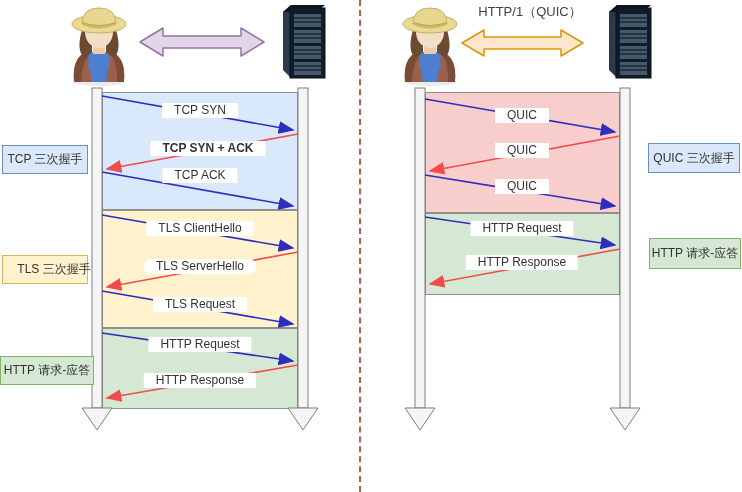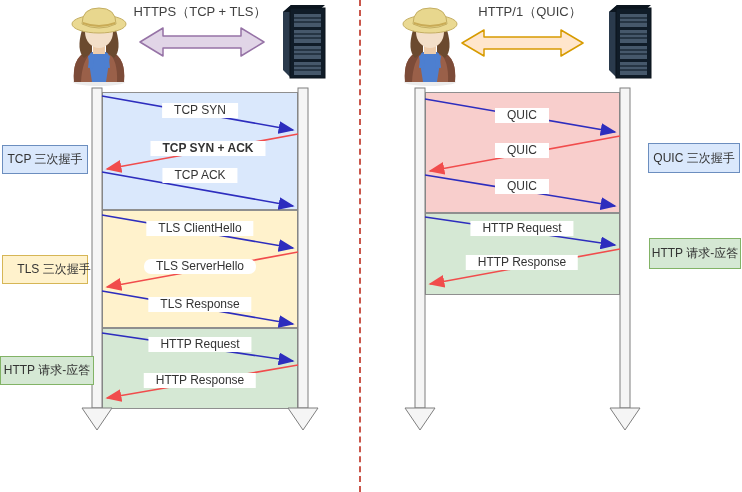--- a/index.html
+++ b/index.html
@@ -32,21 +32,20 @@
   .side-green{background:#d5e8d4;border-color:#82b366;}
   .icon-wrap{position:absolute;}
 </style>
 </head>
 <body>
 
 <div class="stage">
 
   <div class="separator"></div>
 
-  <div class="header-title" style="left:120px;width:160px;">HTTPS（TCP + TLS）</div>
 
   <div class="icon-wrap" style="left:62px;top:2px;">
     <svg width="74" height="84" viewBox="0 0 74 84">
       <ellipse cx="37" cy="80" rx="26" ry="4" fill="#000" opacity="0.08"></ellipse>
       <path d="M12 80 Q10 56 24 50 L50 50 Q64 56 62 80 Z" fill="#9a6049"></path>
       <path d="M12 80 Q10 56 24 50 L30 50 Q20 58 19 80 Z" fill="#7c4b38"></path>
       <path d="M62 80 Q64 56 50 50 L46 50 Q56 58 55 80 Z" fill="#7c4b38"></path>
       <path d="M26 54 L30 80 L44 80 L48 54 L44 52 L30 52 Z" fill="#4d7fd0"></path>
       <rect x="27" y="50" width="5" height="16" fill="#4d7fd0" transform="rotate(8 29 58)"></rect>
       <rect x="42" y="50" width="5" height="16" fill="#4d7fd0" transform="rotate(-8 45 58)"></rect>
@@ -176,21 +175,21 @@
     <line x1="425" y1="175" x2="615" y2="206" stroke="#2d2dbe" stroke-width="1.6" marker-end="url(#mb)"></line>
     <line x1="425" y1="217" x2="615" y2="245" stroke="#2d2dbe" stroke-width="1.6" marker-end="url(#mb)"></line>
     <line x1="620" y1="249" x2="430" y2="284" stroke="#f14c4c" stroke-width="1.6" marker-end="url(#mr)"></line>
   </svg>
 
   <div class="msg-label" style="left:200px;top:103px;">TCP SYN</div>
   <div class="msg-label" style="left:208px;top:141px;font-weight:bold;">TCP SYN + ACK</div>
   <div class="msg-label" style="left:200px;top:168px;">TCP ACK</div>
   <div class="msg-label" style="left:200px;top:221px;">TLS ClientHello</div>
   <div class="msg-label" style="left:200px;top:259px;border-radius:7px;">TLS ServerHello</div>
-  <div class="msg-label" style="left:200px;top:297px;">TLS Response</div>
+  <div class="msg-label" style="left:200px;top:297px;">TLS Request</div>
   <div class="msg-label" style="left:200px;top:337px;">HTTP Request</div>
   <div class="msg-label" style="left:200px;top:373px;">HTTP Response</div>
 
   <div class="msg-label" style="left:522px;top:108px;">QUIC</div>
   <div class="msg-label" style="left:522px;top:143px;">QUIC</div>
   <div class="msg-label" style="left:522px;top:179px;">QUIC</div>
   <div class="msg-label" style="left:522px;top:221px;">HTTP Request</div>
   <div class="msg-label" style="left:522px;top:255px;">HTTP Response</div>
 
   <div class="side-box side-blue" style="left:2px;top:145px;width:86px;height:29px;">TCP 三次握手</div>

